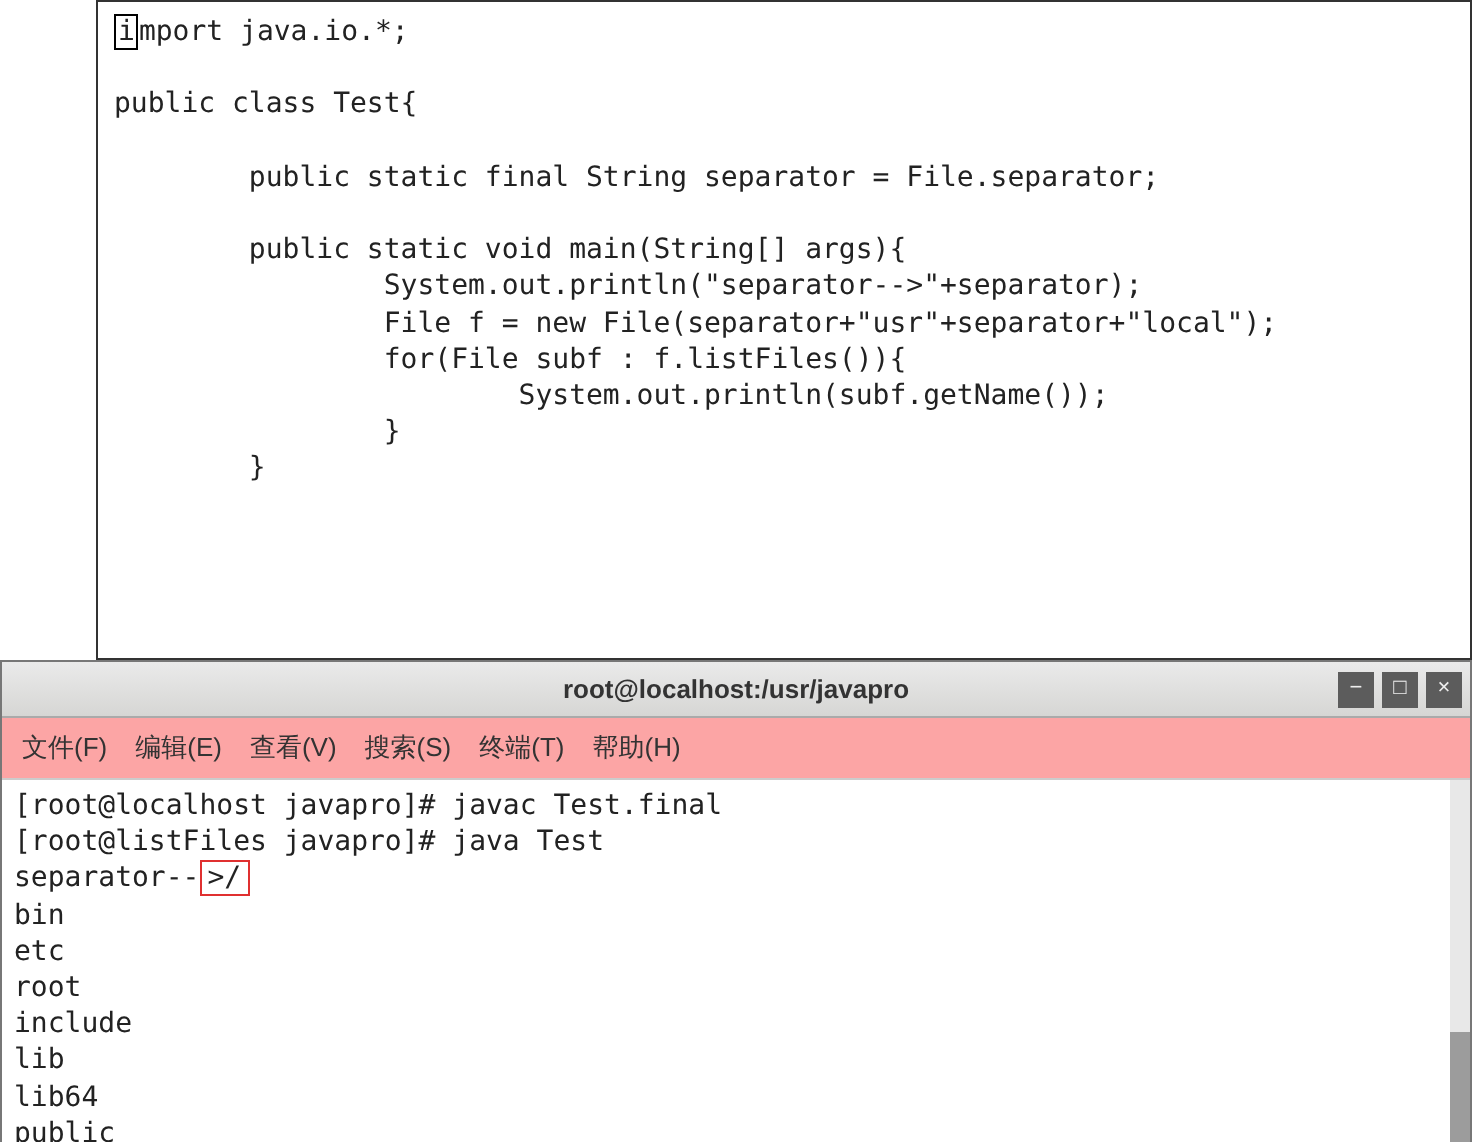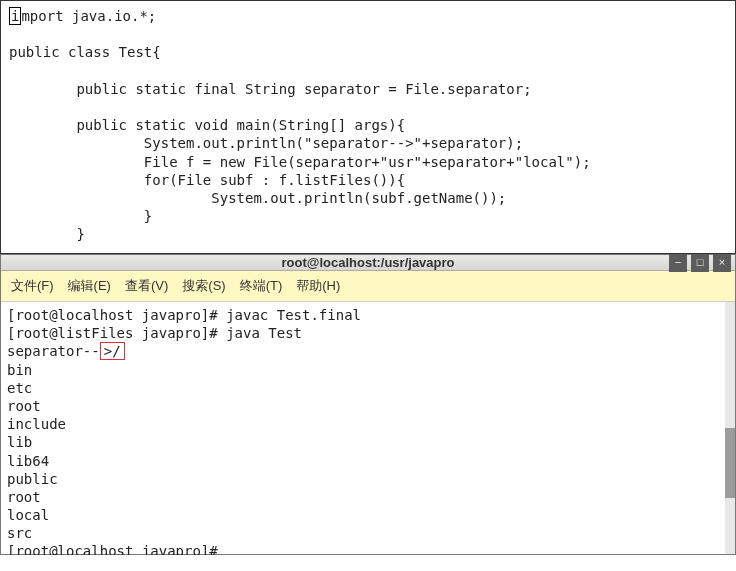--- a/index.html
+++ b/index.html
@@ -2,43 +2,44 @@
 <html><head>
 <meta charset="utf-8">
 <style>
   * { margin: 0; padding: 0; box-sizing: border-box; }
   body { font-family: "DejaVu Sans Mono", monospace; font-size: 14px; background: #fff; }
   
   .editor-pane {
     background: #fff;
     padding: 6px 8px;
     border: 1px solid #333;
-    height: 254px;
+    height: 330px;
     line-height: 1.3;
     overflow: hidden;
     position: relative;
+    margin-left: 48px;
   }
   .editor-pane .code {
     font-family: "DejaVu Sans Mono", monospace;
     color: #222;
     white-space: pre;
   }
   .cursor-box {
     border: 1px solid #000;
     padding: 0 1px;
   }
   
   .terminal-window {
     background: #ededec;
     border: 1px solid #777;
     margin-top: 0;
   }
   .terminal-titlebar {
     background: linear-gradient(#eaeaea, #d6d6d4);
-    height: 16px;
+    height: 28px;
     display: flex;
     align-items: center;
     justify-content: center;
     position: relative;
     border-bottom: 1px solid #aaa;
   }
   .terminal-title {
     font-family: sans-serif;
     font-weight: bold;
     font-size: 13px;
@@ -54,21 +55,21 @@
     width: 18px; height: 18px;
     background: #5c5c5c;
     display: flex; align-items: center; justify-content: center;
     color: #eee;
     font-size: 11px;
     font-family: sans-serif;
     line-height: 1;
     cursor: pointer;
   }
   .menu-bar {
-    background: #fef9c3;
+    background: #fca5a5;
     font-family: sans-serif;
     font-size: 13px;
     color: #333;
     padding: 6px 10px;
     display: flex;
     gap: 14px;
     border-bottom: 1px solid #ccc;
   }
   .menu-item { cursor: pointer; }
   

